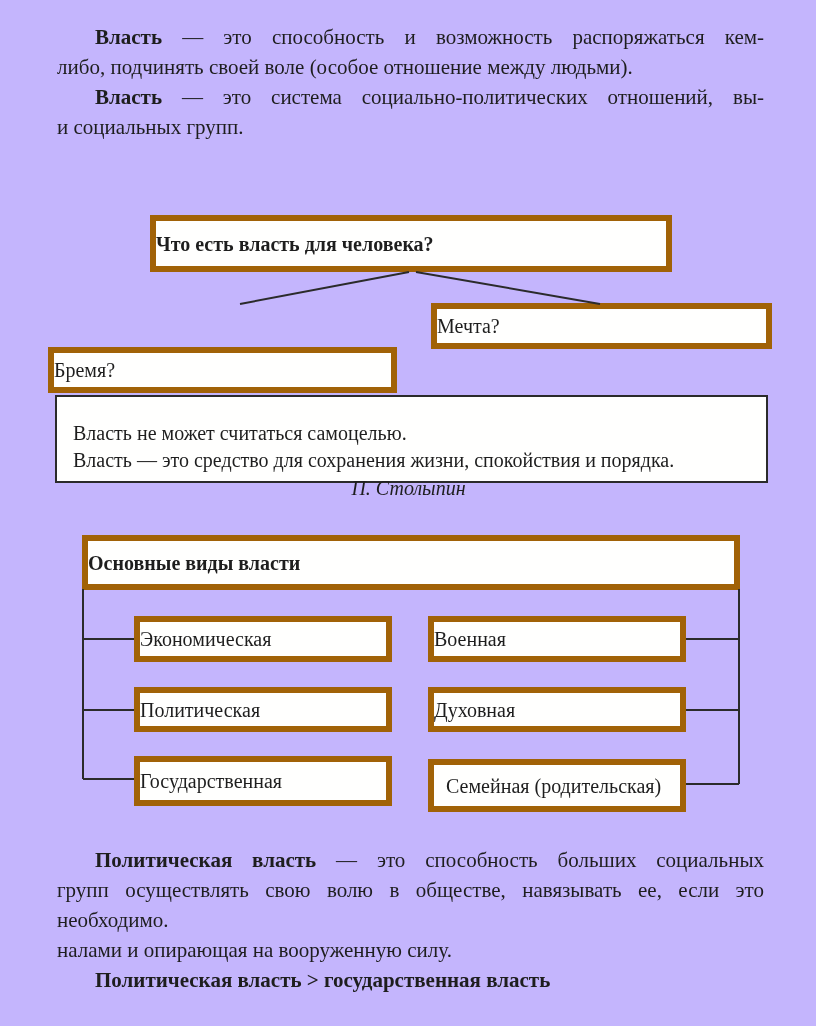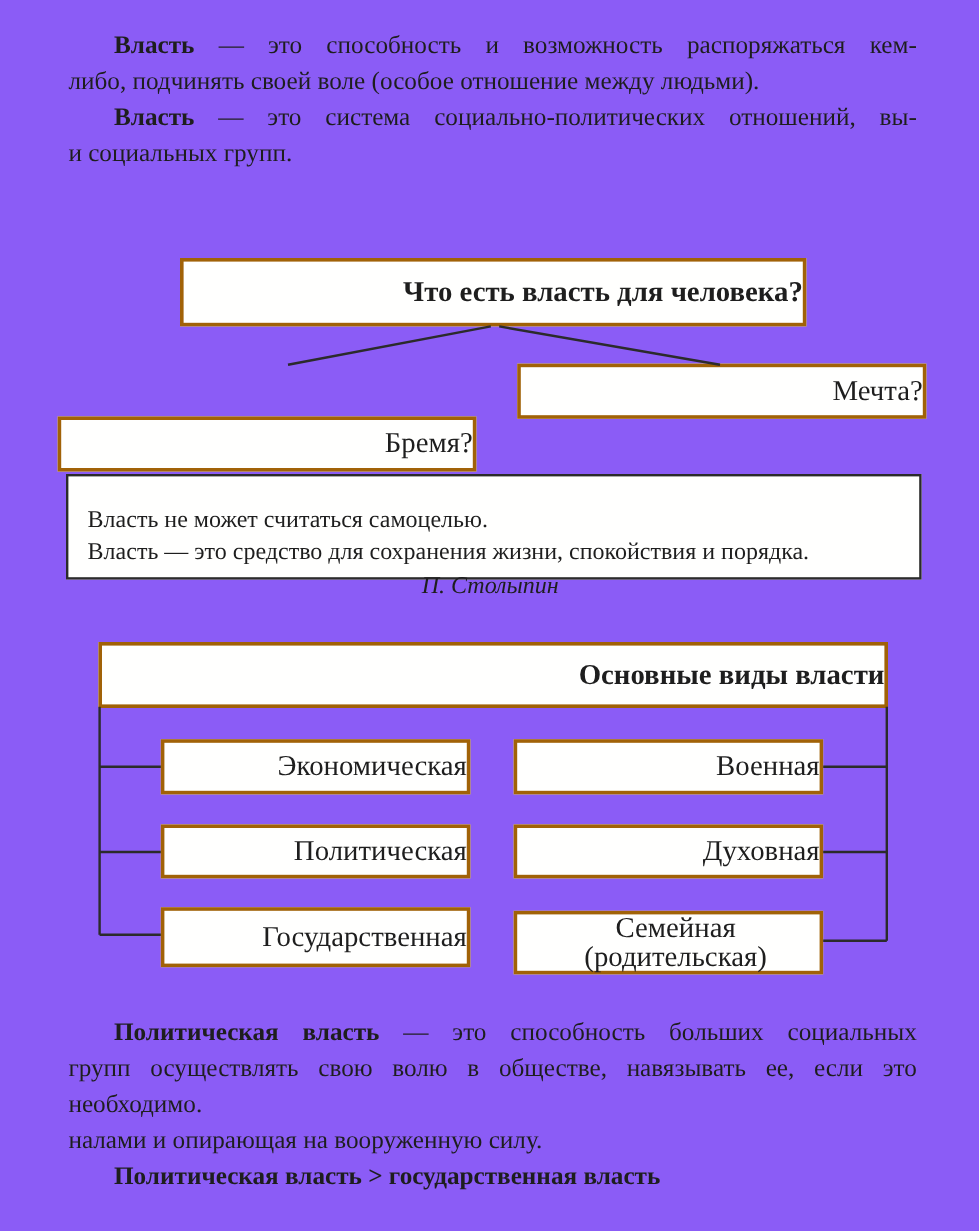--- a/index.html
+++ b/index.html
@@ -1,40 +1,40 @@
 <!DOCTYPE html>
 <html lang="ru"><head>
 <meta charset="utf-8">
 <style>
   * { margin:0; padding:0; box-sizing:border-box; }
   html,body { background:#ffffff; }
   .page {
     position:relative;
     width:816px; height:1026px;
-    background:#8b5cf6;
+    background:#c4b5fd;
     color:#1e1e1e;
     font-family:"Liberation Serif", serif;
     overflow:hidden;
   }
   
   .textblock { position:absolute; font-size:21px; line-height:30px; }
   #intro { left:57px; top:22px;  width:707px; }
   #outro { left:57px; top:845px; width:707px; }
   .tline { text-align:left; }
   .tline.fill { text-align:justify; text-align-last:justify; }
   .tline.indent { padding-left:38px; }
   .b { font-weight:bold; }
 
   
   .box {
     position:absolute;
-    border:3px solid #a16207;
+    border:6px solid #a16207;
     background:#fffffe;
-    display:flex; align-items:center; justify-content:flex-end;
-    font-size:24px; text-align:center;
+    display:flex; align-items:center; justify-content:flex-start;
+    font-size:20px; text-align:center;
     line-height:24px;
   }
   .box.title { font-weight:bold; }
 
   
   .quote {
     position:absolute;
     left:55px; top:395px; width:713px; height:88px;
     border:2px solid #2b2b2b;
     background:#fffffe;

